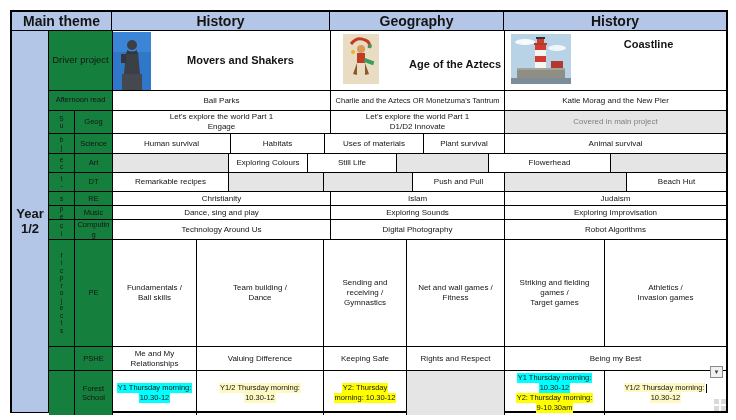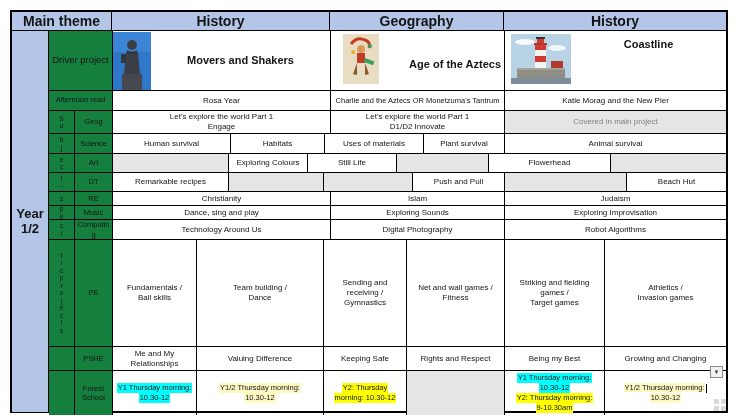--- a/index.html
+++ b/index.html
@@ -108,21 +108,21 @@
             <rect x="26" y="4" width="7" height="6" fill="#cf3b30"></rect>
             <rect x="25" y="3" width="9" height="2" fill="#333333"></rect>
             <rect x="23" y="9" width="13" height="2" fill="#b03a2e"></rect>
           </svg>
           <span class="drv-title abs" style="left:68px;right:2px;top:7px;text-align:center">Coastline</span>
         </div>
       </div>
 
       <div class="row" style="height:20px">
         <div class="c blue wlabel small">Afternoon read</div>
-        <div class="c" style="width:218px">Rosa Year</div>
+        <div class="c" style="width:218px">Ball Parks</div>
         <div class="c small" style="width:174px">Charlie and the Aztecs OR Monetzuma's Tantrum</div>
         <div class="c" style="width:222px">Katie Morag and the New Pier</div>
       </div>
 
       <div class="row" style="height:23px">
         <div class="c blue lettercell pre">S
 u</div>
         <div class="c blue sublabel">Geog</div>
         <div class="c pre" style="width:218px">Let's explore the world Part 1
 Engage</div>
@@ -223,21 +223,20 @@
 
       <div class="row" style="height:24px">
         <div class="c blue lettercell"></div>
         <div class="c blue sublabel">PSHE</div>
         <div class="c pre" style="width:84px">Me and My
 Relationships</div>
         <div class="c" style="width:127px">Valuing Difference</div>
         <div class="c" style="width:83px">Keeping Safe</div>
         <div class="c" style="width:98px">Rights and Respect</div>
         <div class="c" style="width:100px">Being my Best</div>
-        <div class="c" style="width:122px">Growing and Changing</div>
       </div>
 
       <div class="row" style="height:44px">
         <div class="c blue lettercell"></div>
         <div class="c blue sublabel">Forest School</div>
         <div class="c fcol" style="width:84px">
           <span class="hl-c">Y1 Thursday morning:</span>
           <span class="hl-c">10.30-12</span>
         </div>
         <div class="c fcol" style="width:127px">

